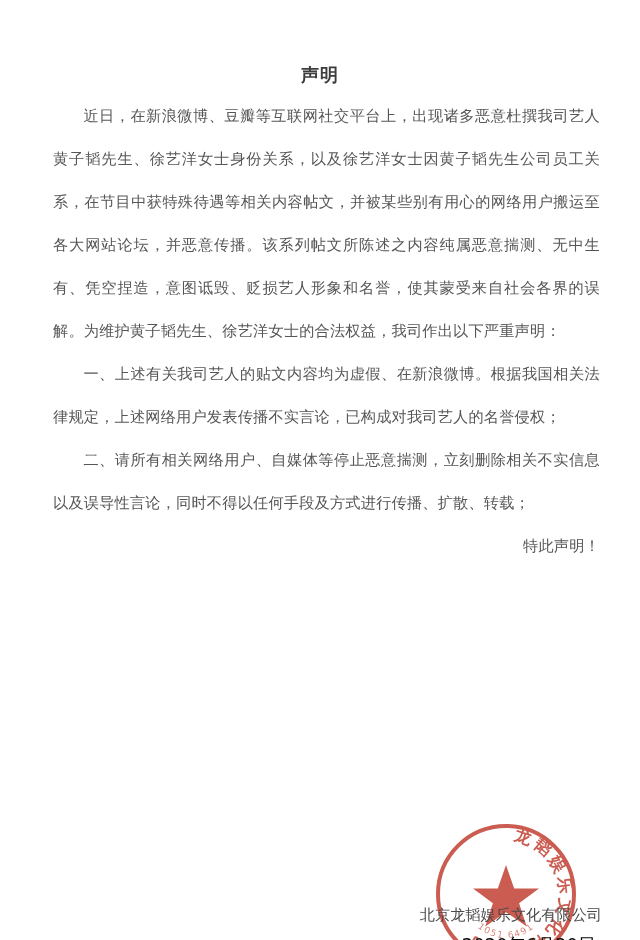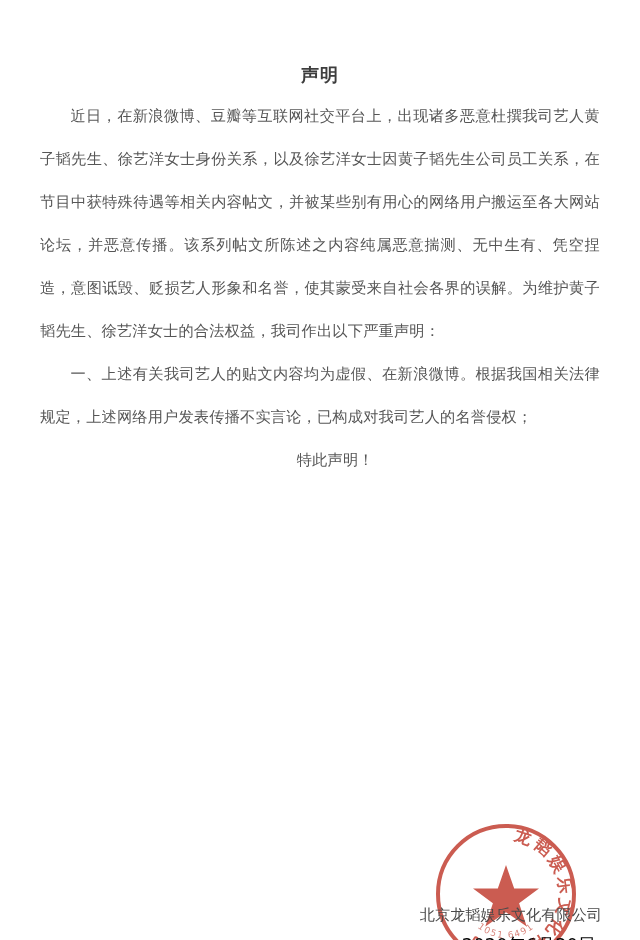--- a/index.html
+++ b/index.html
@@ -29,37 +29,37 @@
     font-size: 18px;
     font-weight: bold;
     color: #3d3d3d;
     letter-spacing: 1px;
     padding-top: 14px;
     padding-bottom: 8px;
     line-height: 1.4;
   }
 
   .body-wrap {
-    padding: 0 40px 0 40px;
+    padding: 0 40px 0 53px;
   }
 
   .para {
     font-size: 15.2px;
     color: #565656;
     line-height: 43px;
     text-align: justify;
     text-justify: inter-ideograph;
     text-indent: 2em;
     margin: 0;
     letter-spacing: 0.2px;
     word-break: break-all;
   }
 
   .para.tight {
-    text-align: center;
+    text-align: right;
   }
 
   
   .sign-block {
     position: absolute;
     right: 38px;
     bottom: 28px;
     width: 260px;
     text-align: right;
     z-index: 3;
@@ -98,20 +98,21 @@
 </head>
 <body>
 
 <div class="page">
 
   <div class="doc-title">声明</div>
 
   <div class="body-wrap">
     <p class="para">近日，在新浪微博、豆瓣等互联网社交平台上，出现诸多恶意杜撰我司艺人黄子韬先生、徐艺洋女士身份关系，以及徐艺洋女士因黄子韬先生公司员工关系，在节目中获特殊待遇等相关内容帖文，并被某些别有用心的网络用户搬运至各大网站论坛，并恶意传播。该系列帖文所陈述之内容纯属恶意揣测、无中生有、凭空捏造，意图诋毁、贬损艺人形象和名誉，使其蒙受来自社会各界的误解。为维护黄子韬先生、徐艺洋女士的合法权益，我司作出以下严重声明：</p>
     <p class="para">一、上述有关我司艺人的贴文内容均为虚假、在新浪微博。根据我国相关法律规定，上述网络用户发表传播不实言论，已构成对我司艺人的名誉侵权；</p>
+    <p class="para">二、请所有相关网络用户、自媒体等停止恶意揣测，立刻删除相关不实信息以及误导性言论，同时不得以任何手段及方式进行传播、扩散、转载；</p>
     <p class="para tight">特此声明！</p>
   </div>
 
   <div class="seal">
     <svg viewBox="0 0 148 148" xmlns="http://www.w3.org/2000/svg">
       <defs>
         <path id="ringpath" d="M 74,74 m 0,-54 a 54,54 0 1,1 -0.1,0" fill="none"></path>
         <path id="ringpathbottom" d="M 74,74 m -44,0 a 44,44 0 0,0 88,0" fill="none"></path>
       </defs>
       <circle cx="74" cy="74" r="68" fill="none" stroke="#c0392b" stroke-width="4"></circle>

